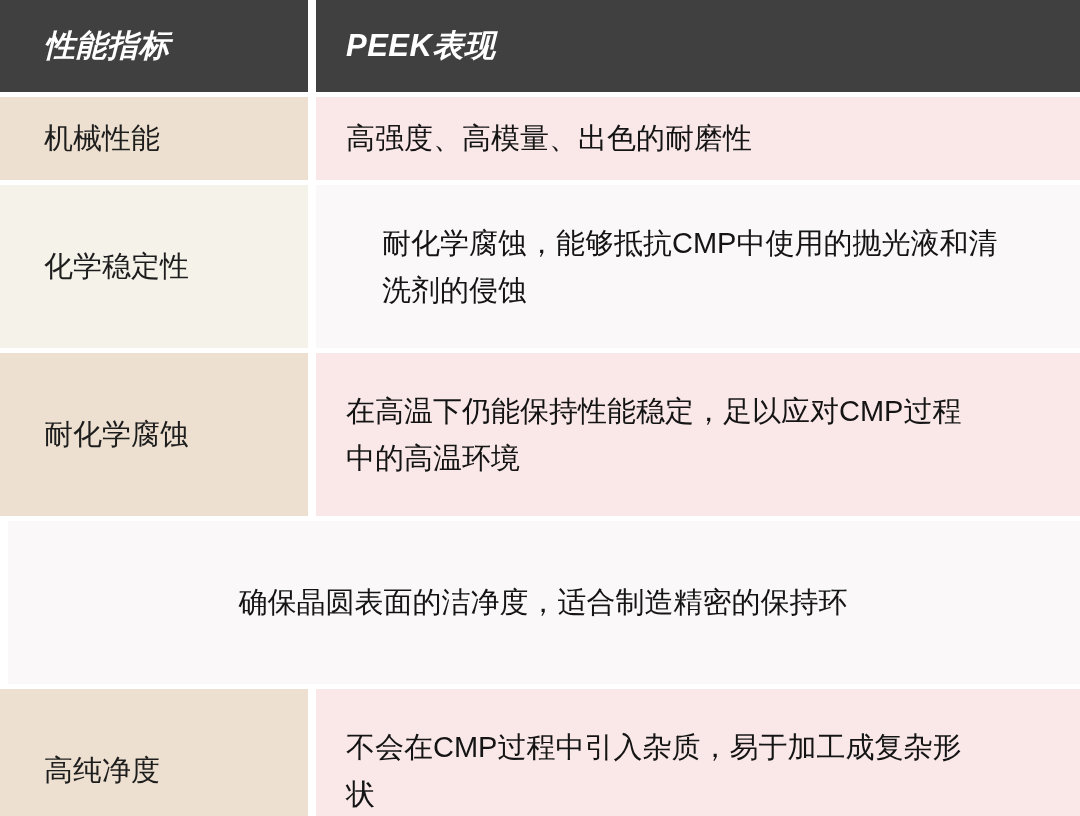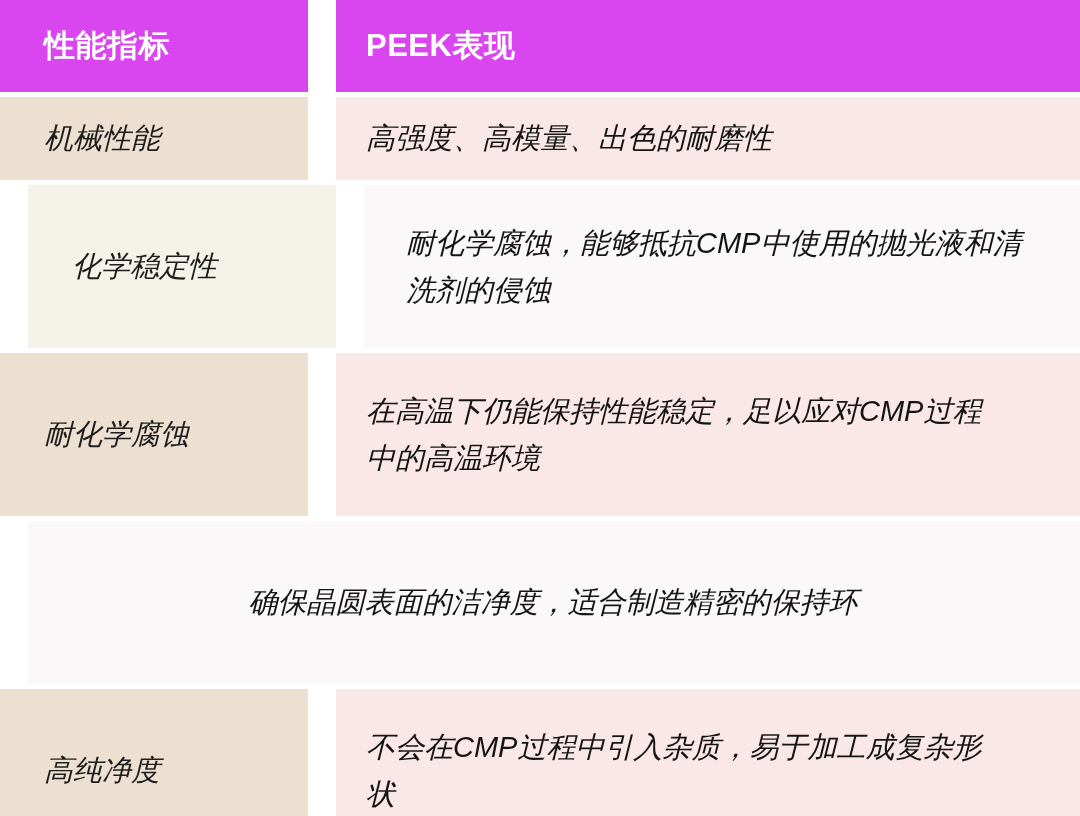--- a/index.html
+++ b/index.html
@@ -40,21 +40,20 @@
     width: 308px;
     min-width: 308px;
     padding-left: 44px;
     padding-right: 12px;
   }
 
   .cell-value {
     flex: 1 1 auto;
     padding-left: 30px;
     padding-right: 32px;
-    margin-left: 20px;
   }
 
   .col-gap {
     width: 8px;
     min-width: 8px;
     background: #ffffff;
   }
 
   .row-gap {
     height: 5px;
@@ -62,46 +61,46 @@
     background: #ffffff;
     flex: 0 0 auto;
   }
 
   
   .header-row {
     height: 92px;
     flex: 0 0 auto;
   }
   .header-row .cell {
-    background: #d946ef;
+    background: #404040;
     height: 100%;
+    font-style: italic;
   }
   .header-text {
     color: #ffffff;
     font-size: 31px;
     font-weight: 700;
     letter-spacing: 0.5px;
     line-height: 1.2;
   }
 
   
   .body-row {
     flex: 0 0 auto;
   }
   .body-row .cell {
     height: 100%;
-    font-style: italic;
   }
 
   .r-h1 { height: 83px; }
   .r-h2 { height: 163px; }
 
   .tone-a .cell-label { background: #EDE0D0; }
   .tone-a .cell-value { background: #FAE8E9; }
-  .tone-b .cell-label { background: #F5F2EA; margin-left: 28px; }
+  .tone-b .cell-label { background: #F5F2EA; }
   .tone-b .cell-value { background: #FAF8F8; justify-content: center; }
 
   .label-text {
     color: #1d1d1d;
     font-size: 29px;
     font-weight: 400;
     line-height: 1.35;
   }
 
   .value-text {

